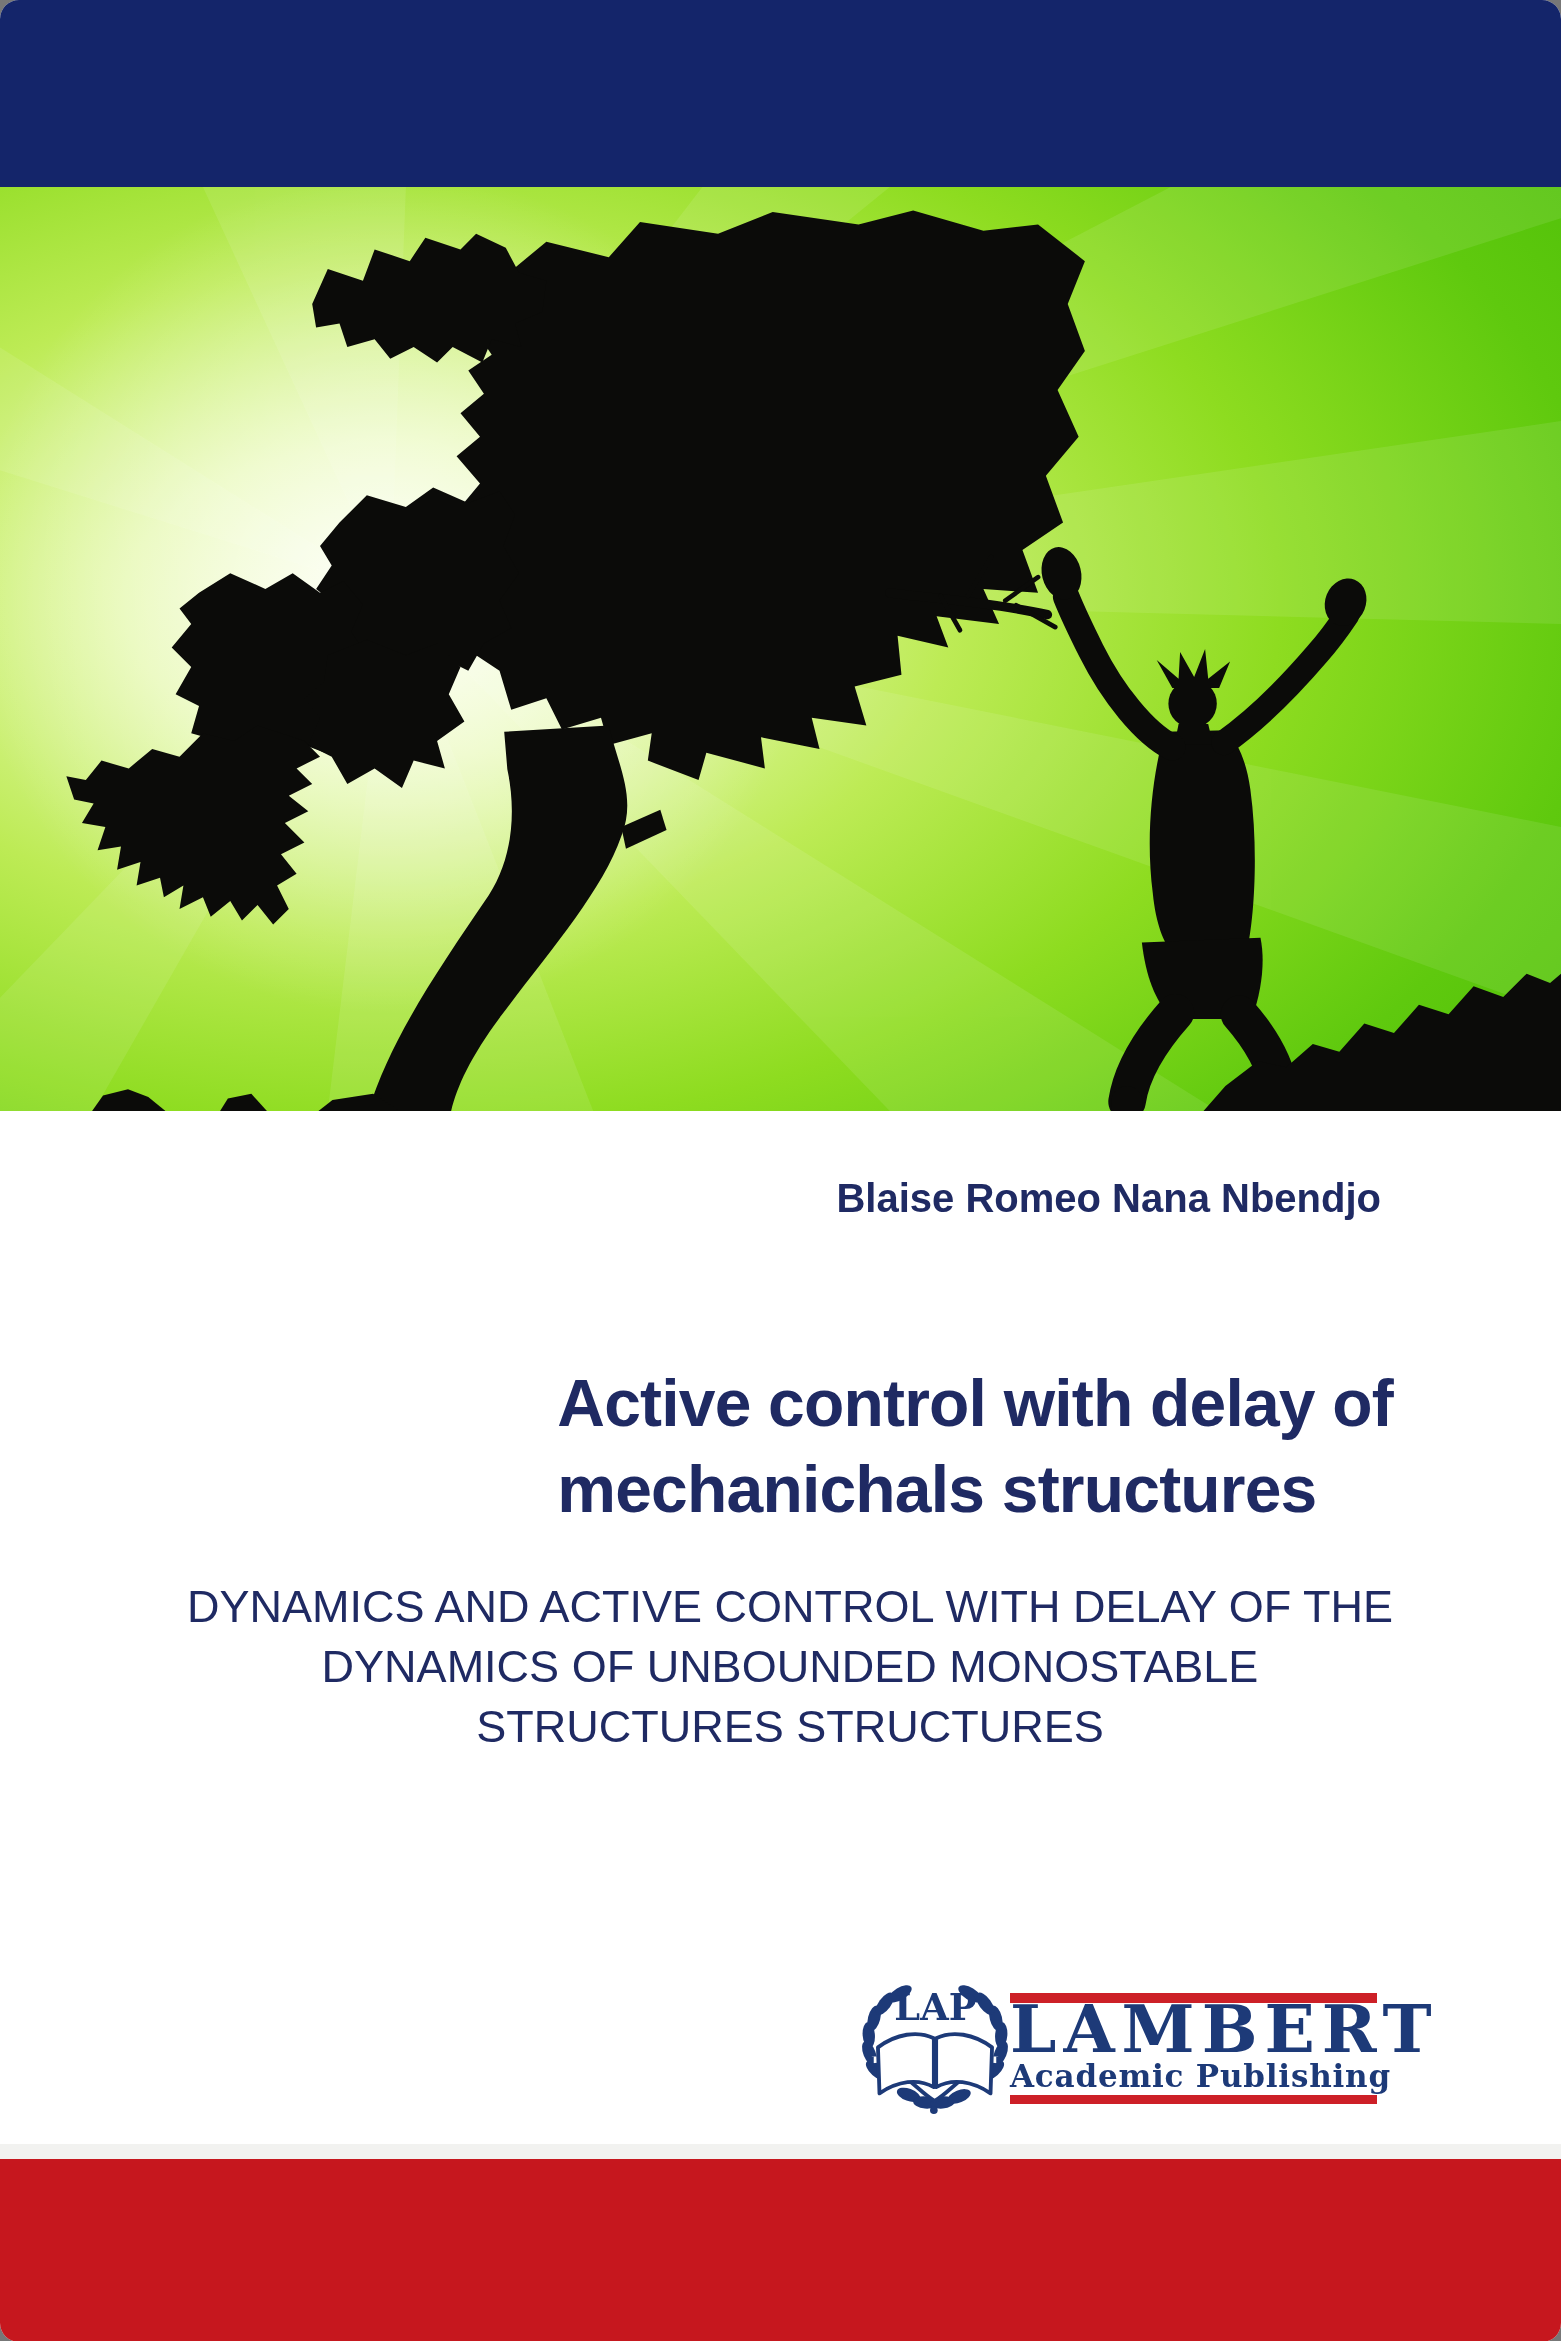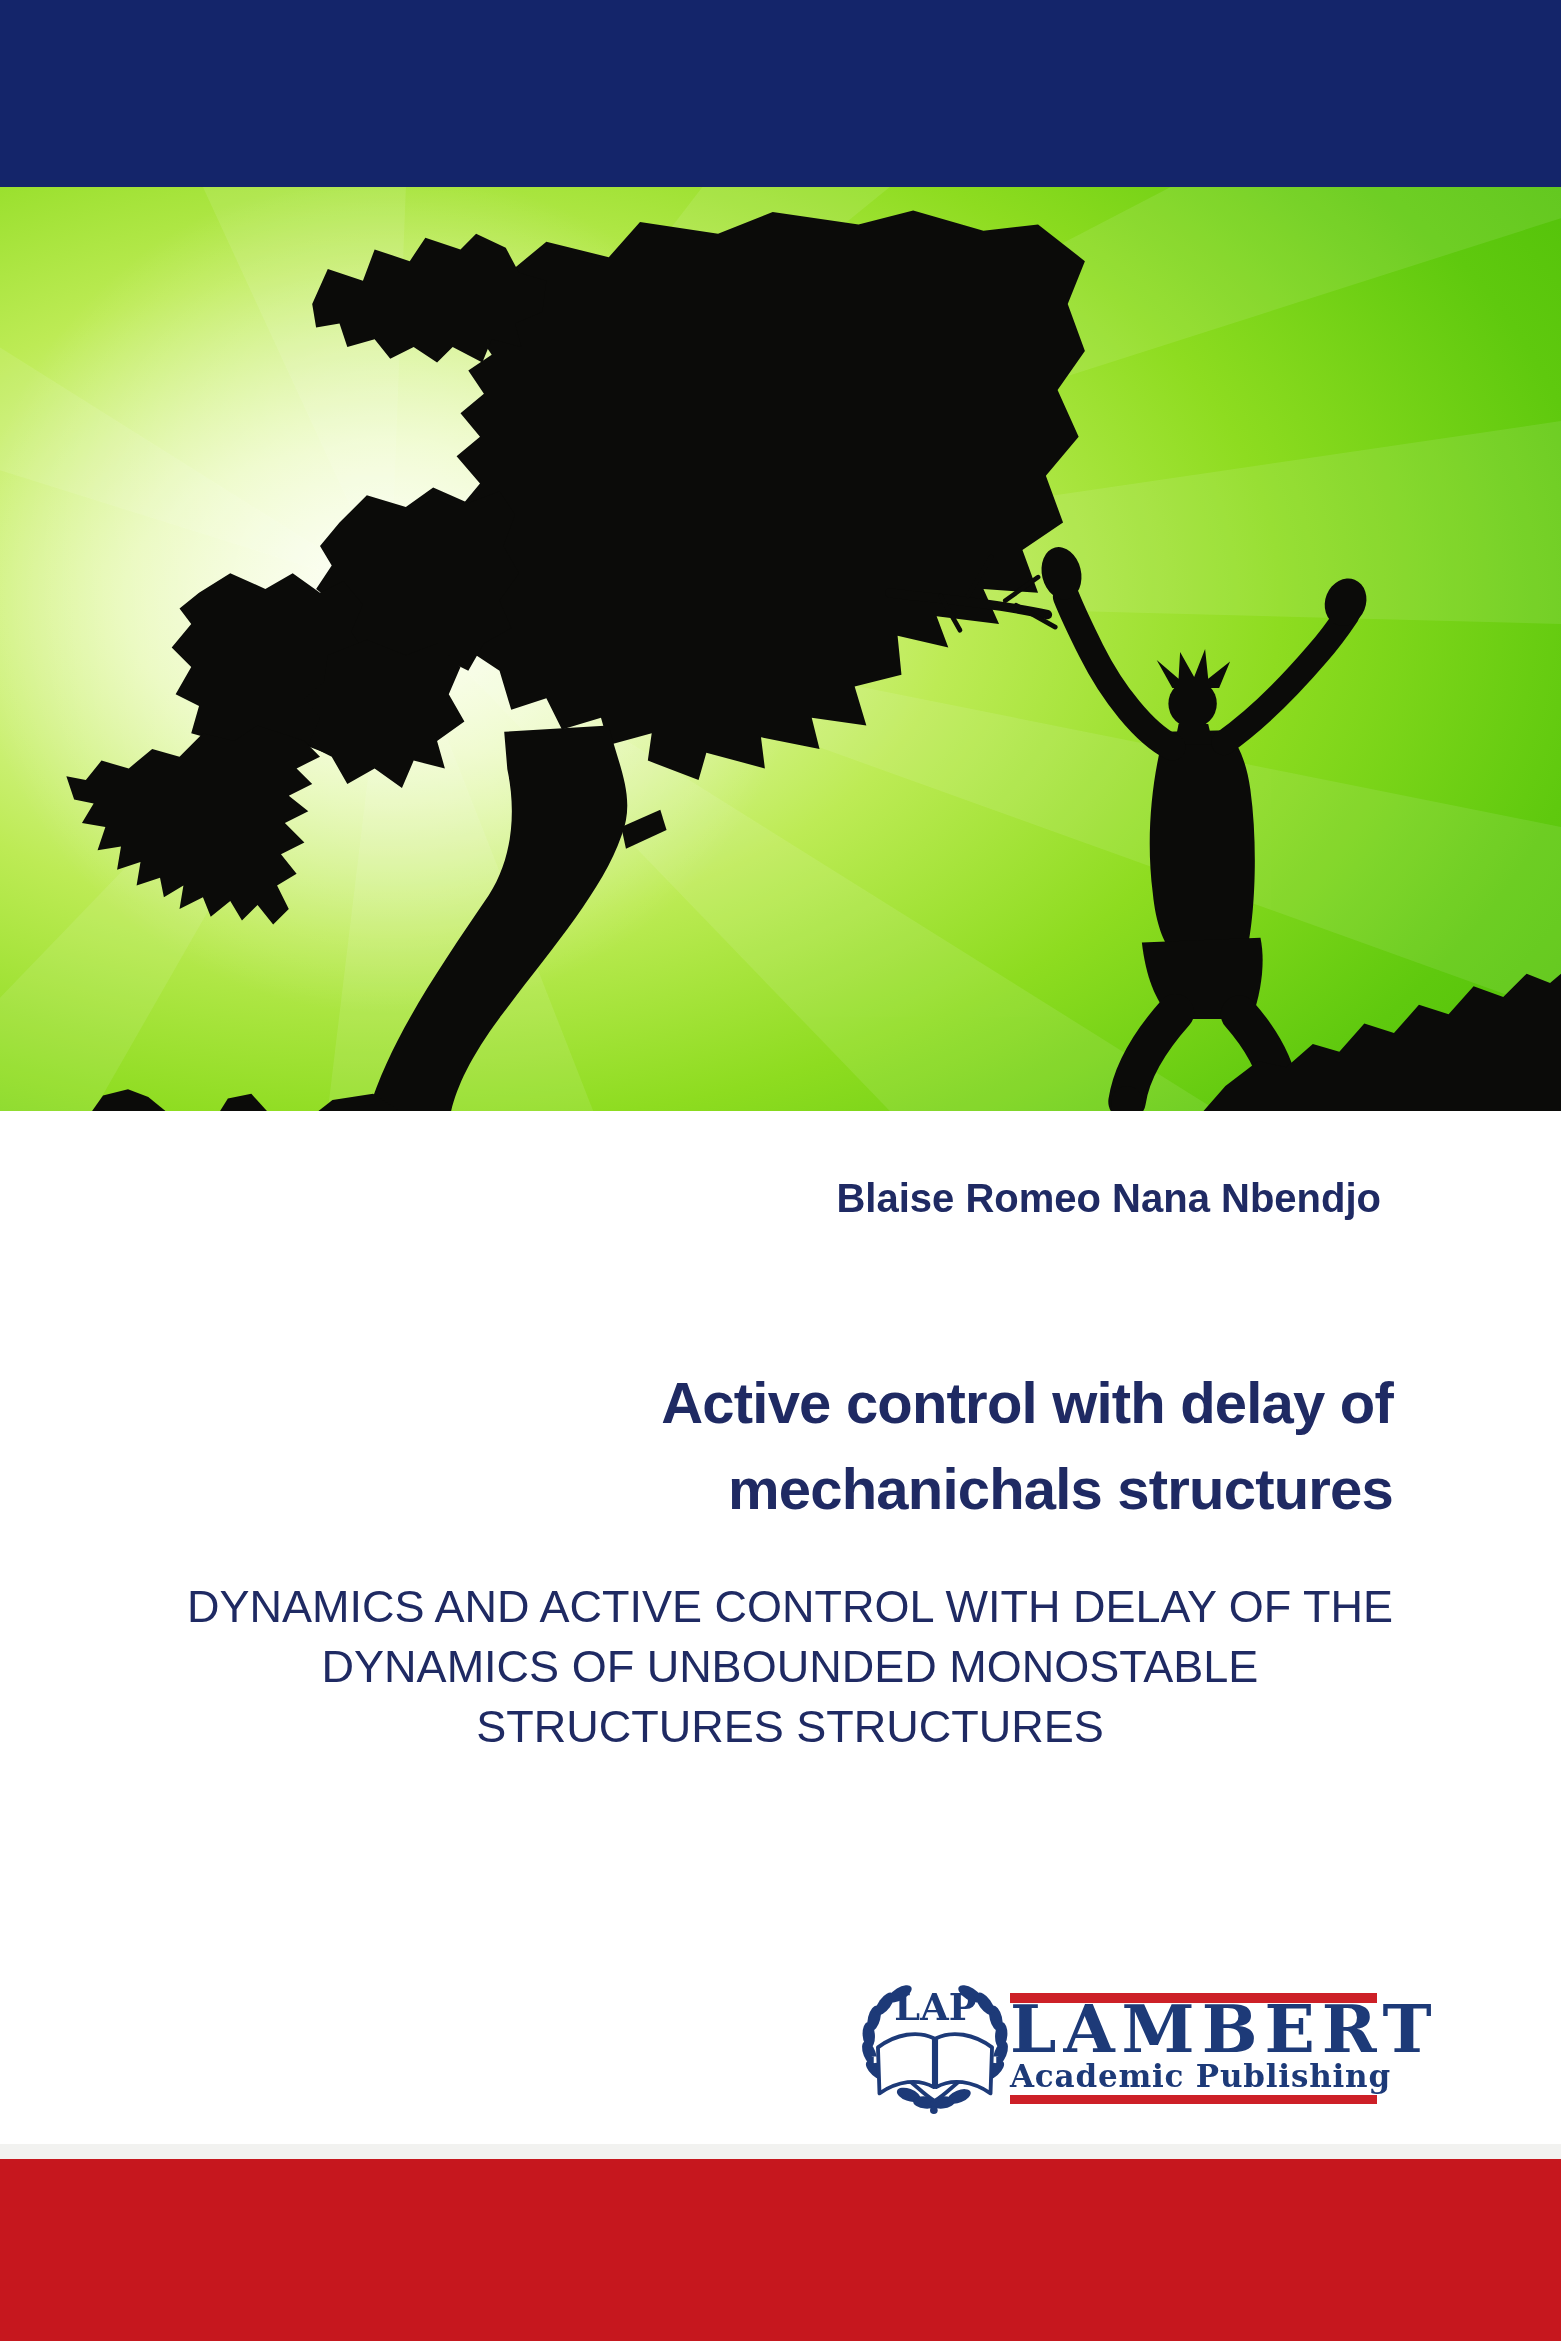--- a/index.html
+++ b/index.html
@@ -8,34 +8,34 @@
     --logo-navy:#1d3a78;
     --logo-red:#cd2027;
     --bottom-band-red:#c6171e;
     --silhouette:#0b0b09;
     --page-white:#ffffff;
     --strip-gray:#f2f2f0;
   }
   html,body{margin:0;padding:0;background:#777;}
   .cover{
     position:relative;width:1561px;height:2342px;background:var(--page-white);
-    overflow:hidden;font-family:"Liberation Sans",sans-serif;
+    overflow:hidden;font-family:"Liberation Sans",sans-serif;border-radius:19px;
   }
   .top-bar{position:absolute;left:0;top:0;width:100%;height:187px;background:var(--top-bar);}
   .hero{position:absolute;left:0;top:187px;width:1561px;height:924px;}
   .hero svg{display:block;width:100%;height:100%;}
   .sil{fill:var(--silhouette);}
   .sil-stroke{stroke:var(--silhouette);fill:none;stroke-linecap:round;}
   .author{
     position:absolute;top:1176px;right:180px;
     font-size:40px;font-weight:bold;color:var(--text-navy);letter-spacing:0px;
   }
   .title{
-    position:absolute;top:1360px;right:168px;margin:0;text-align:right;
-    font-size:58px;line-height:86px;font-weight:bold;color:var(--text-navy);
+    position:absolute;top:1360px;right:168px;margin:0;
+    font-size:66px;line-height:86px;font-weight:bold;color:var(--text-navy);
     letter-spacing:-0.8px;
   }
   .title span{display:block;}
   .subtitle{
     position:absolute;top:1577px;right:168px;text-align:center;
     font-size:45px;line-height:60px;font-weight:500;color:var(--text-navy);
     letter-spacing:0px;
   }
   .logo{position:absolute;left:855px;top:1974px;width:539px;height:141px;}
   .roundel{position:absolute;left:0;top:6.2px;width:160px;height:134px;text-align:right;}

